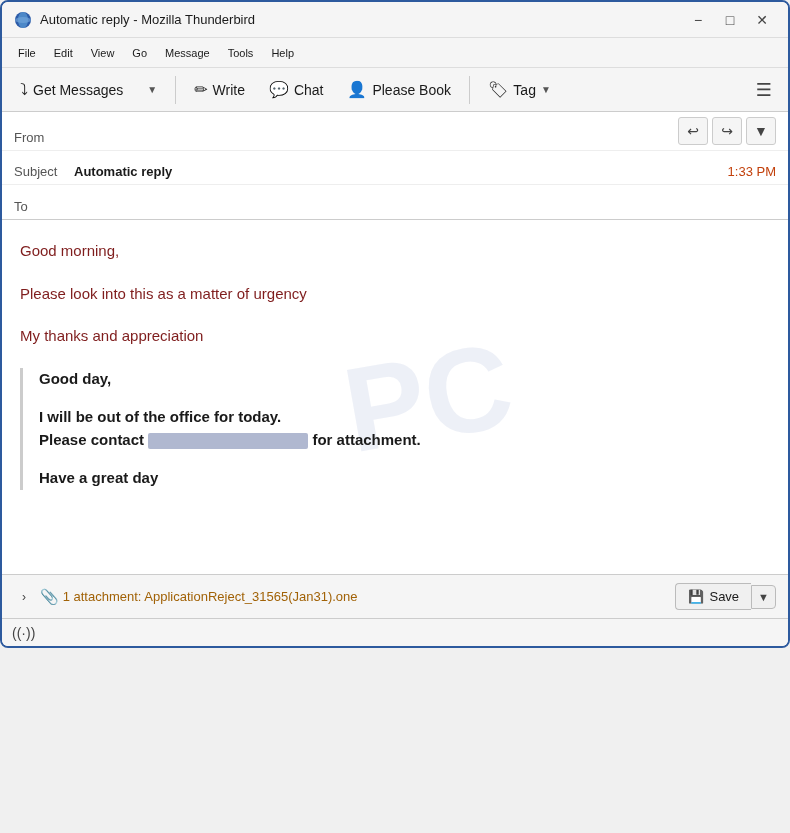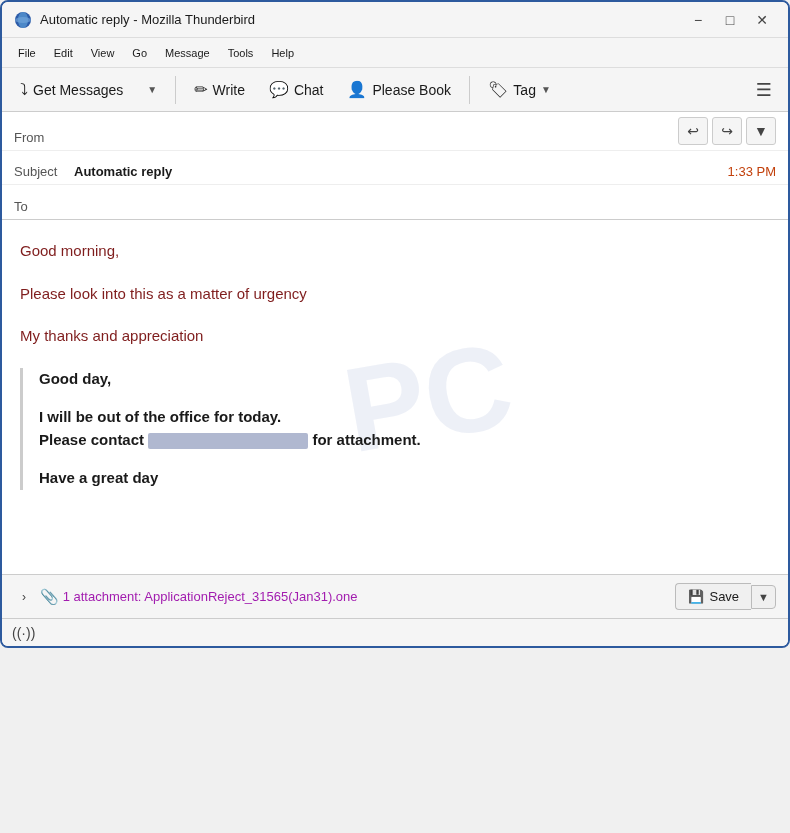--- a/index.html
+++ b/index.html
@@ -269,21 +269,21 @@
       font-size: 12px;
       margin-right: 6px;
     }
     .attachment-icon {
       font-size: 15px;
       color: #444;
       margin-right: 4px;
     }
     .attachment-text {
       font-size: 13px;
-      color: #a21caf;
+      color: #a16207;
       flex: 1;
     }
     .save-btn-group {
       display: flex;
       align-items: center;
     }
     .save-btn {
       display: flex;
       align-items: center;
       gap: 5px;

